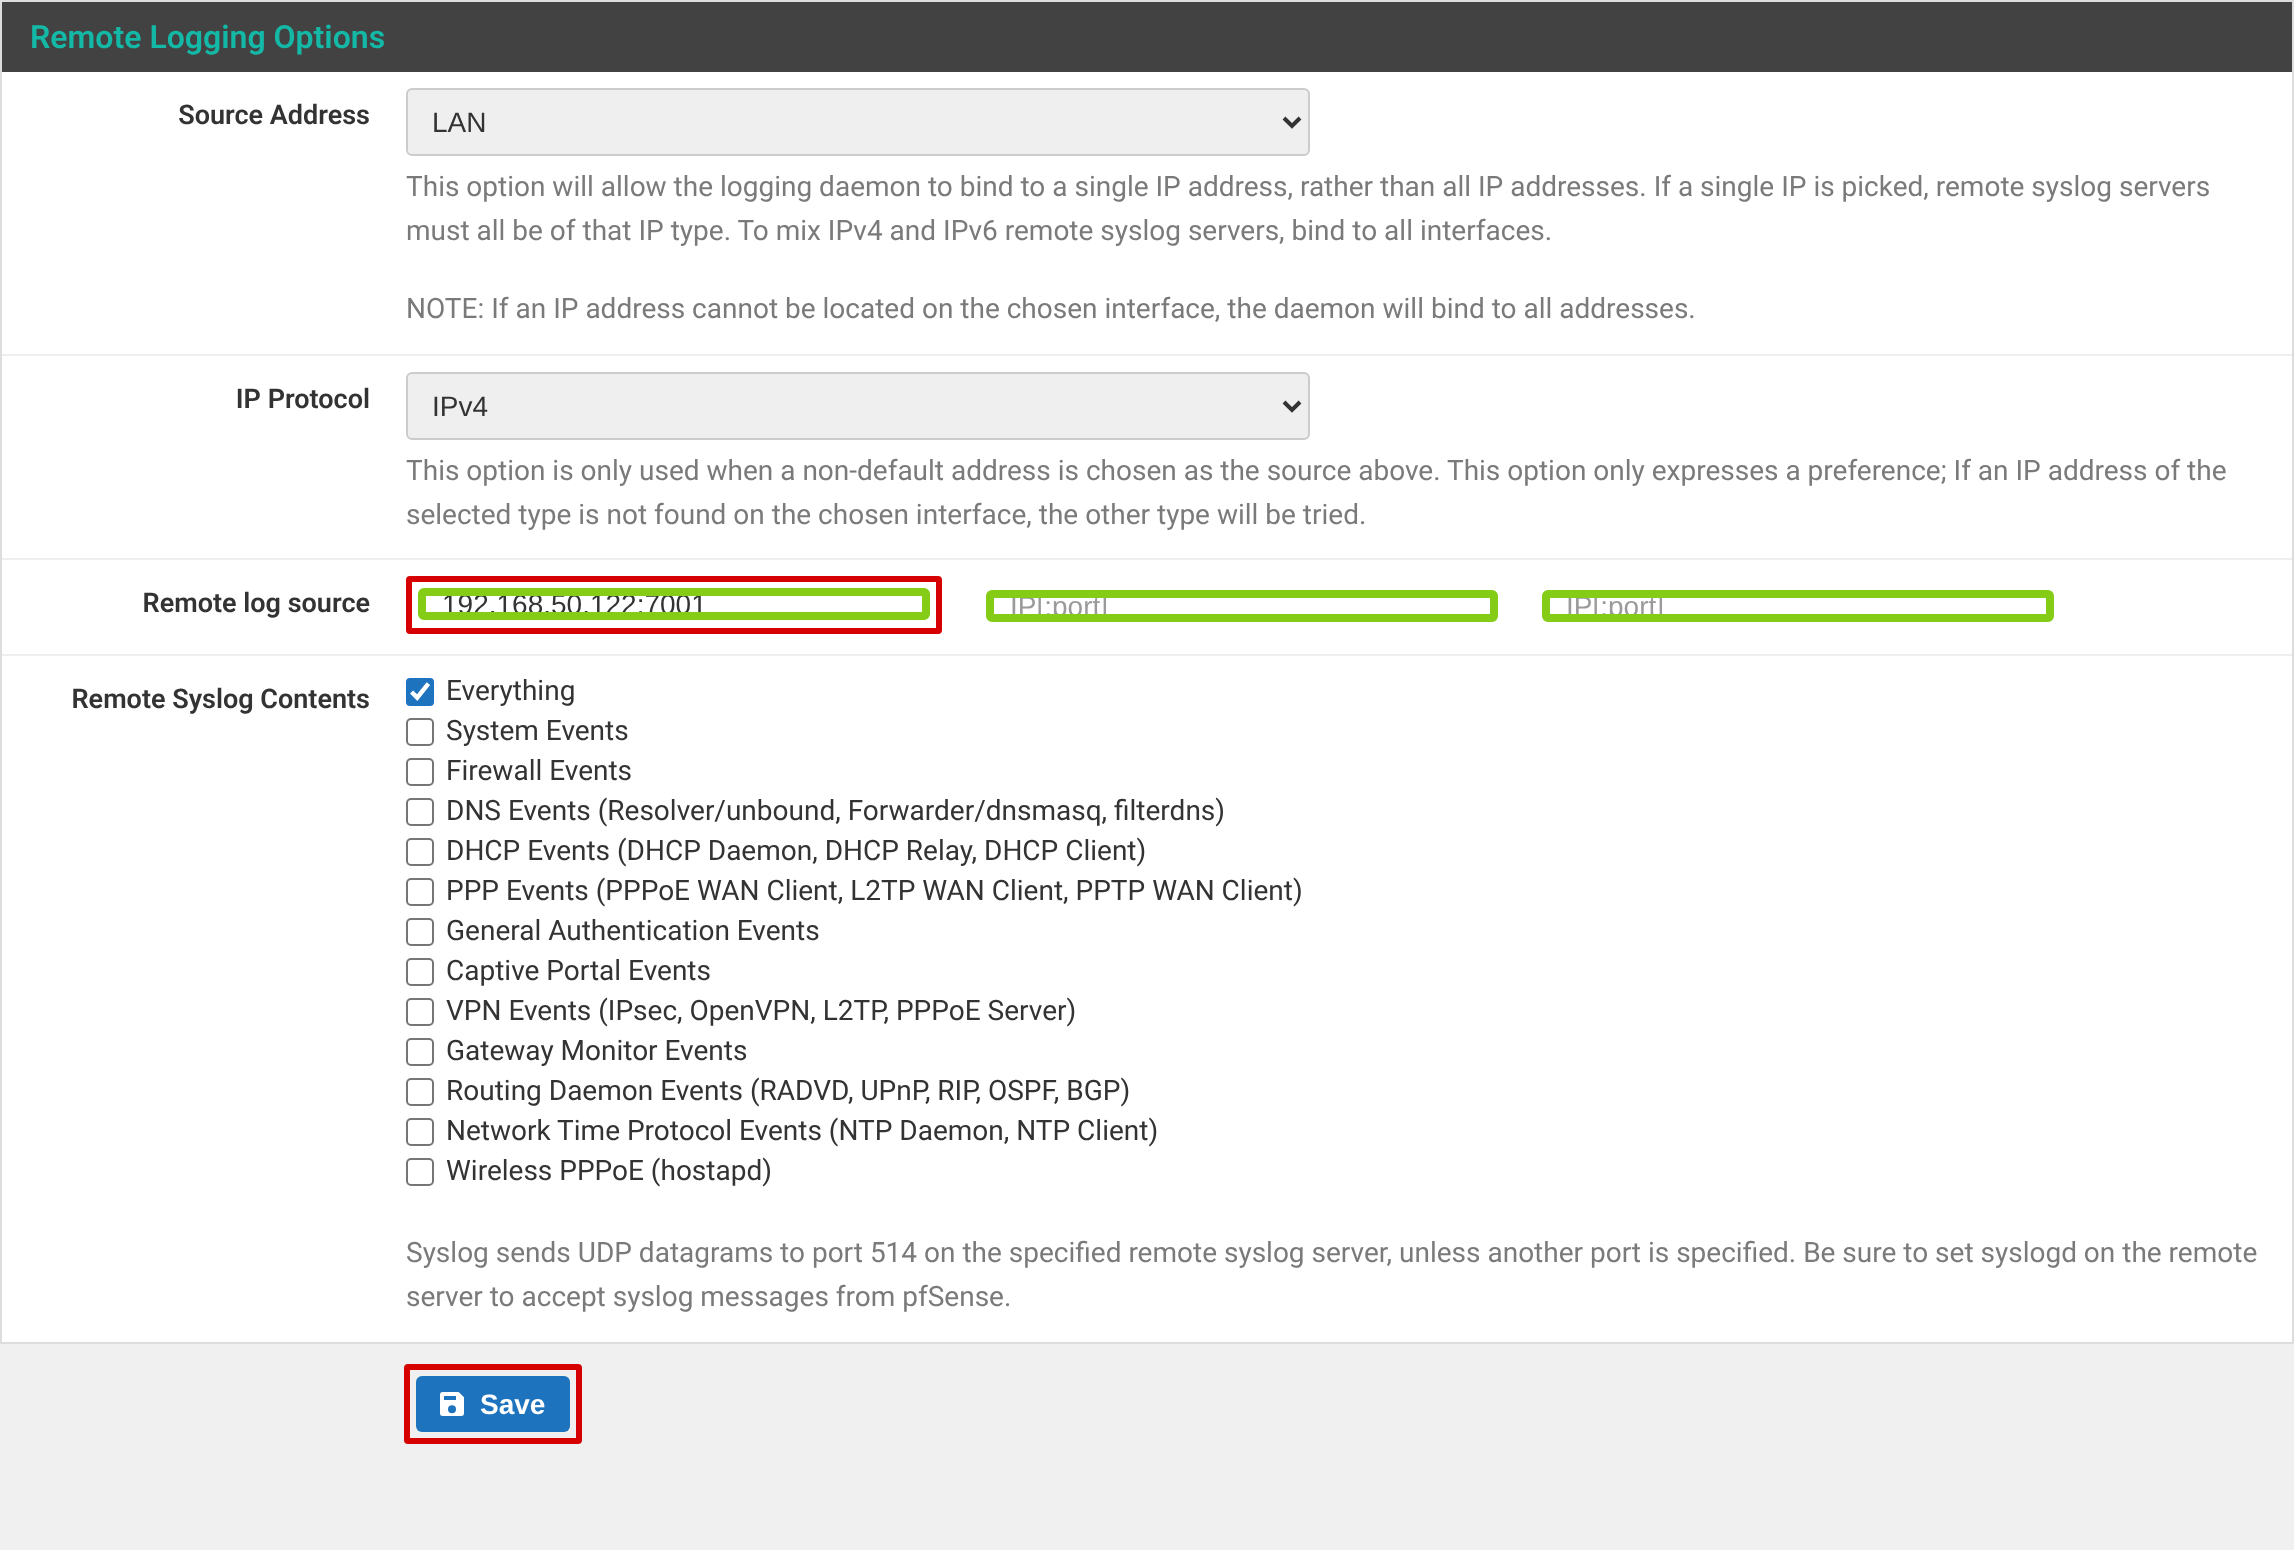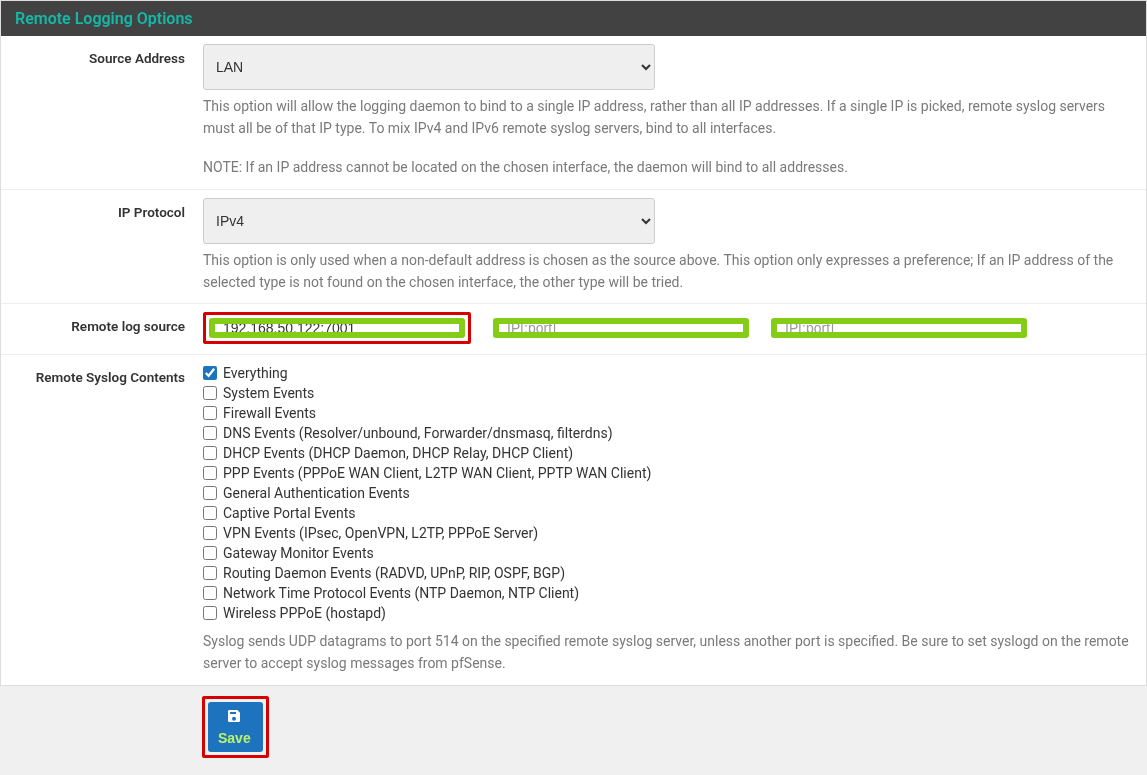--- a/index.html
+++ b/index.html
@@ -75,21 +75,21 @@
   }
   .highlight-red-input {
     border: 3px solid #d60000;
     border-radius: 2px;
     padding: 3px;
     display: inline-block;
   }
   select.form-control {
     width: 452px;
     max-width: 100%;
-    height: 46px;
+    height: 34px;
     border: 1px solid #ccc;
     border-radius: 3px;
     padding: 4px 8px;
     font-size: 14px;
     background: #efefef;
     color: #333;
   }
   .help-text {
     color: #7a7a7a;
     font-size: 14px;
@@ -98,51 +98,50 @@
   }
   .help-text + .help-text { margin-top: 18px; }
   .servers-row {
     display: flex;
     gap: 22px;
     align-items: center;
   }
   input[type=text].server-input {
     width: 256px;
     height: 14px;
-    border: 6px solid #84cc16;
+    border: 4px solid #84cc16;
     border-radius: 3px;
     padding: 4px 8px;
     font-size: 14px;
     color: #333;
   }
   input[type=text].server-input::placeholder { color: #9a9a9a; }
   .check-list .chk-line { padding: 2px 0; }
   .save-row {
     padding: 10px 0 12px 202px;
     background: #f0f0f0;
   }
   .save-wrap {
     border: 3px solid #d60000;
     border-radius: 2px;
     display: inline-block;
     padding: 3px;
   }
   .btn-save {
     background: #1e73be;
-    color: #bef264;
+    color: #ffffff;
     border: none;
     border-radius: 3px;
     padding: 6px 12px 6px 10px;
     font-size: 14px;
     font-weight: 600;
     display: inline-flex;
     align-items: center;
     gap: 6px;
     cursor: pointer;
-    flex-direction: column;
   }
   .save-icon {
     width: 16px;
     height: 16px;
     display: inline-block;
   }
   .outer {
     padding: 0 0 0 0;
     width: 1147px;
   }
@@ -240,21 +239,21 @@
               </div>
               <div class="chk-line white">
                 <input type="checkbox" id="cc11" style="">
                 <label for="cc11">Network Time Protocol Events (NTP Daemon, NTP Client)</label>
               </div>
               <div class="chk-line white">
                 <input type="checkbox" id="cc12" style="">
                 <label for="cc12">Wireless PPPoE (hostapd)</label>
               </div>
             </div>
-          <div class="help-text" style="margin-top:8px">Syslog sends UDP datagrams to port 514 on the specified remote syslog server, unless another port is specified. Be sure to set syslogd on the remote server to accept syslog messages from pfSense.</div>
+          <div class="help-text" style="margin-top:21px">Syslog sends UDP datagrams to port 514 on the specified remote syslog server, unless another port is specified. Be sure to set syslogd on the remote server to accept syslog messages from pfSense.</div>
         </div>
       </div>
 
     </div>
   </div>
 
   <div class="save-row">
     <span class="save-wrap">
       <button class="btn-save">
         <span class="save-icon">

